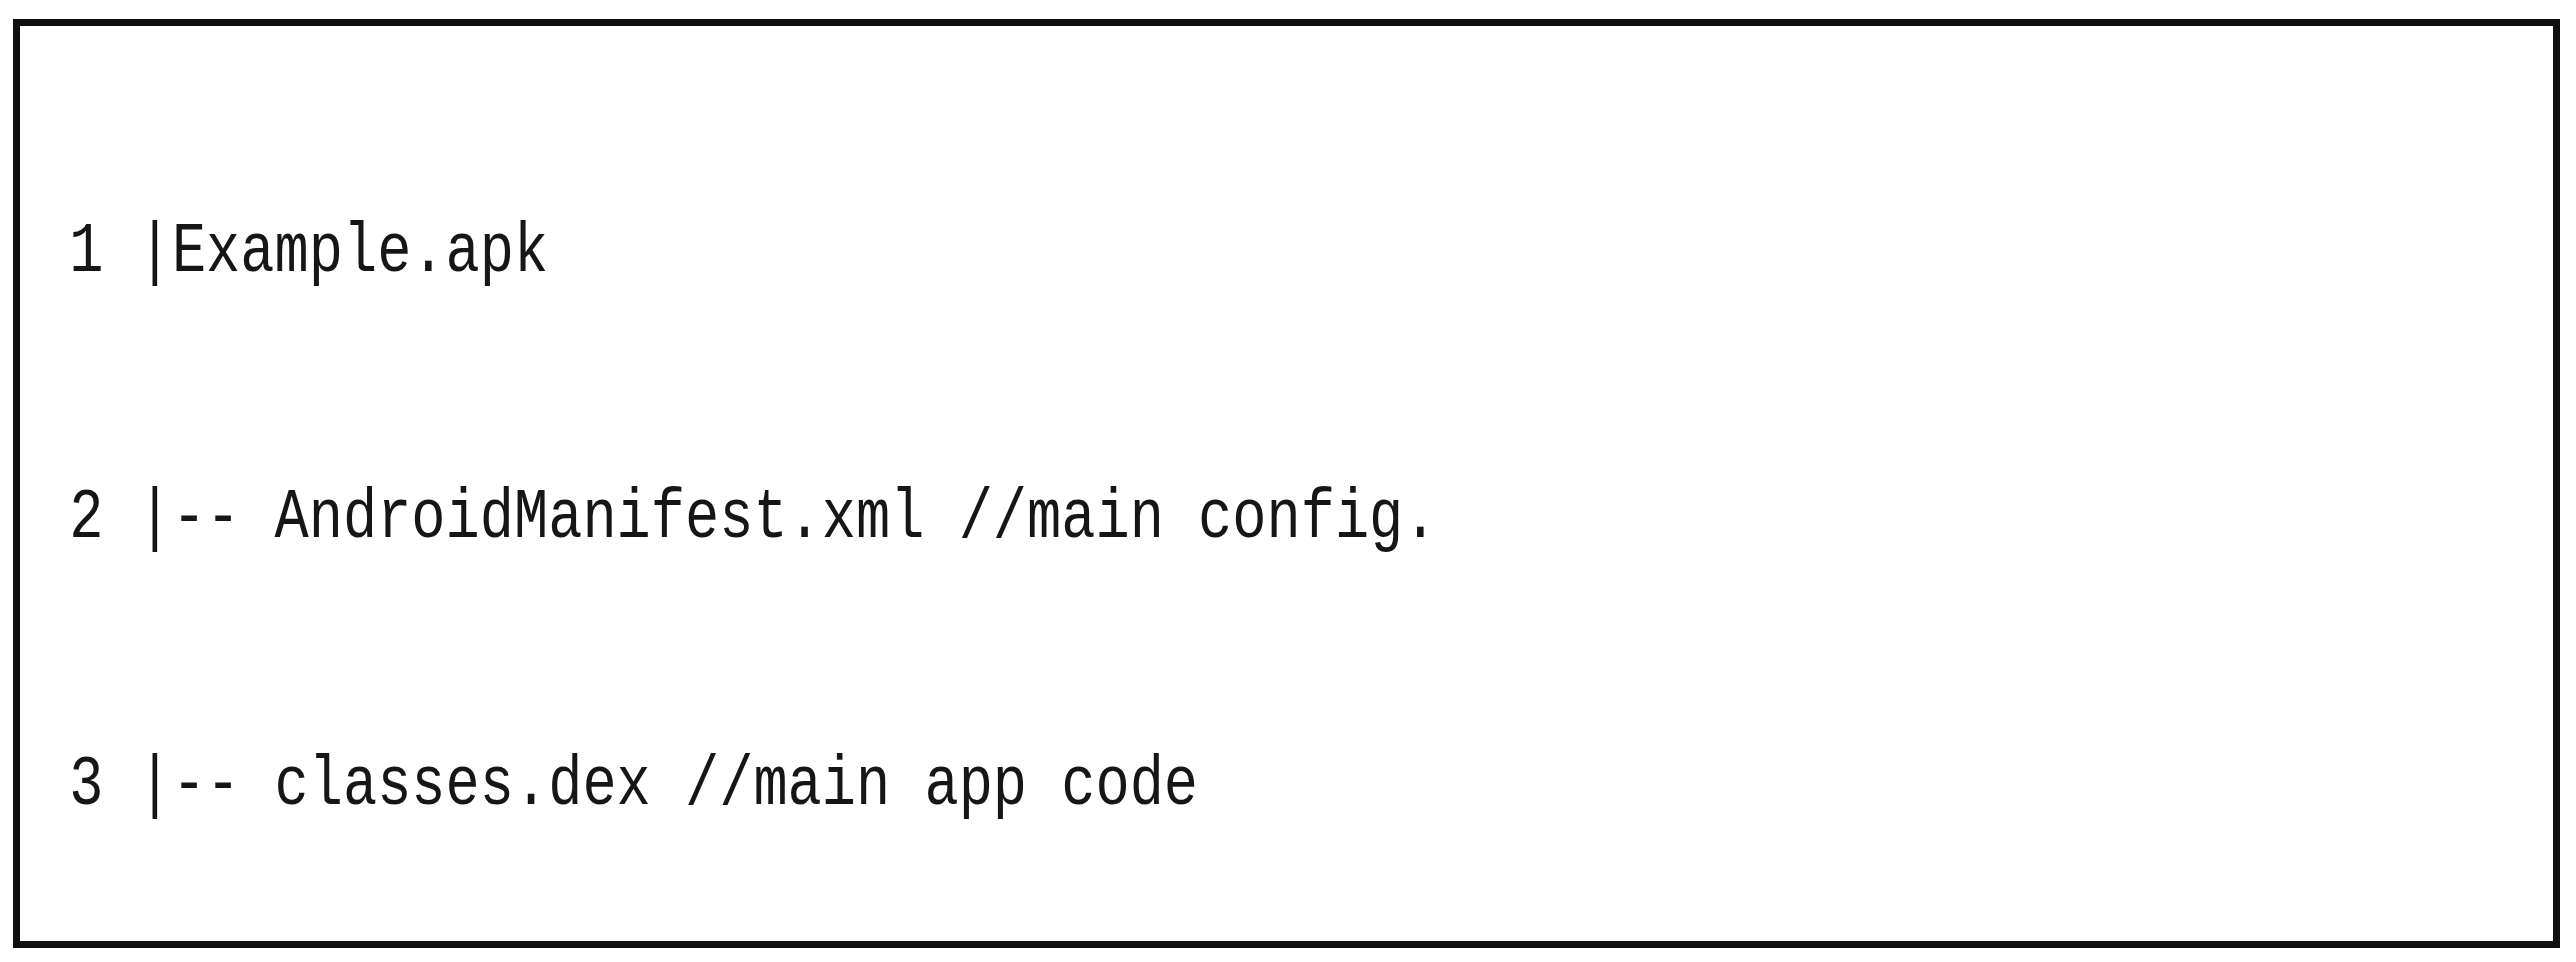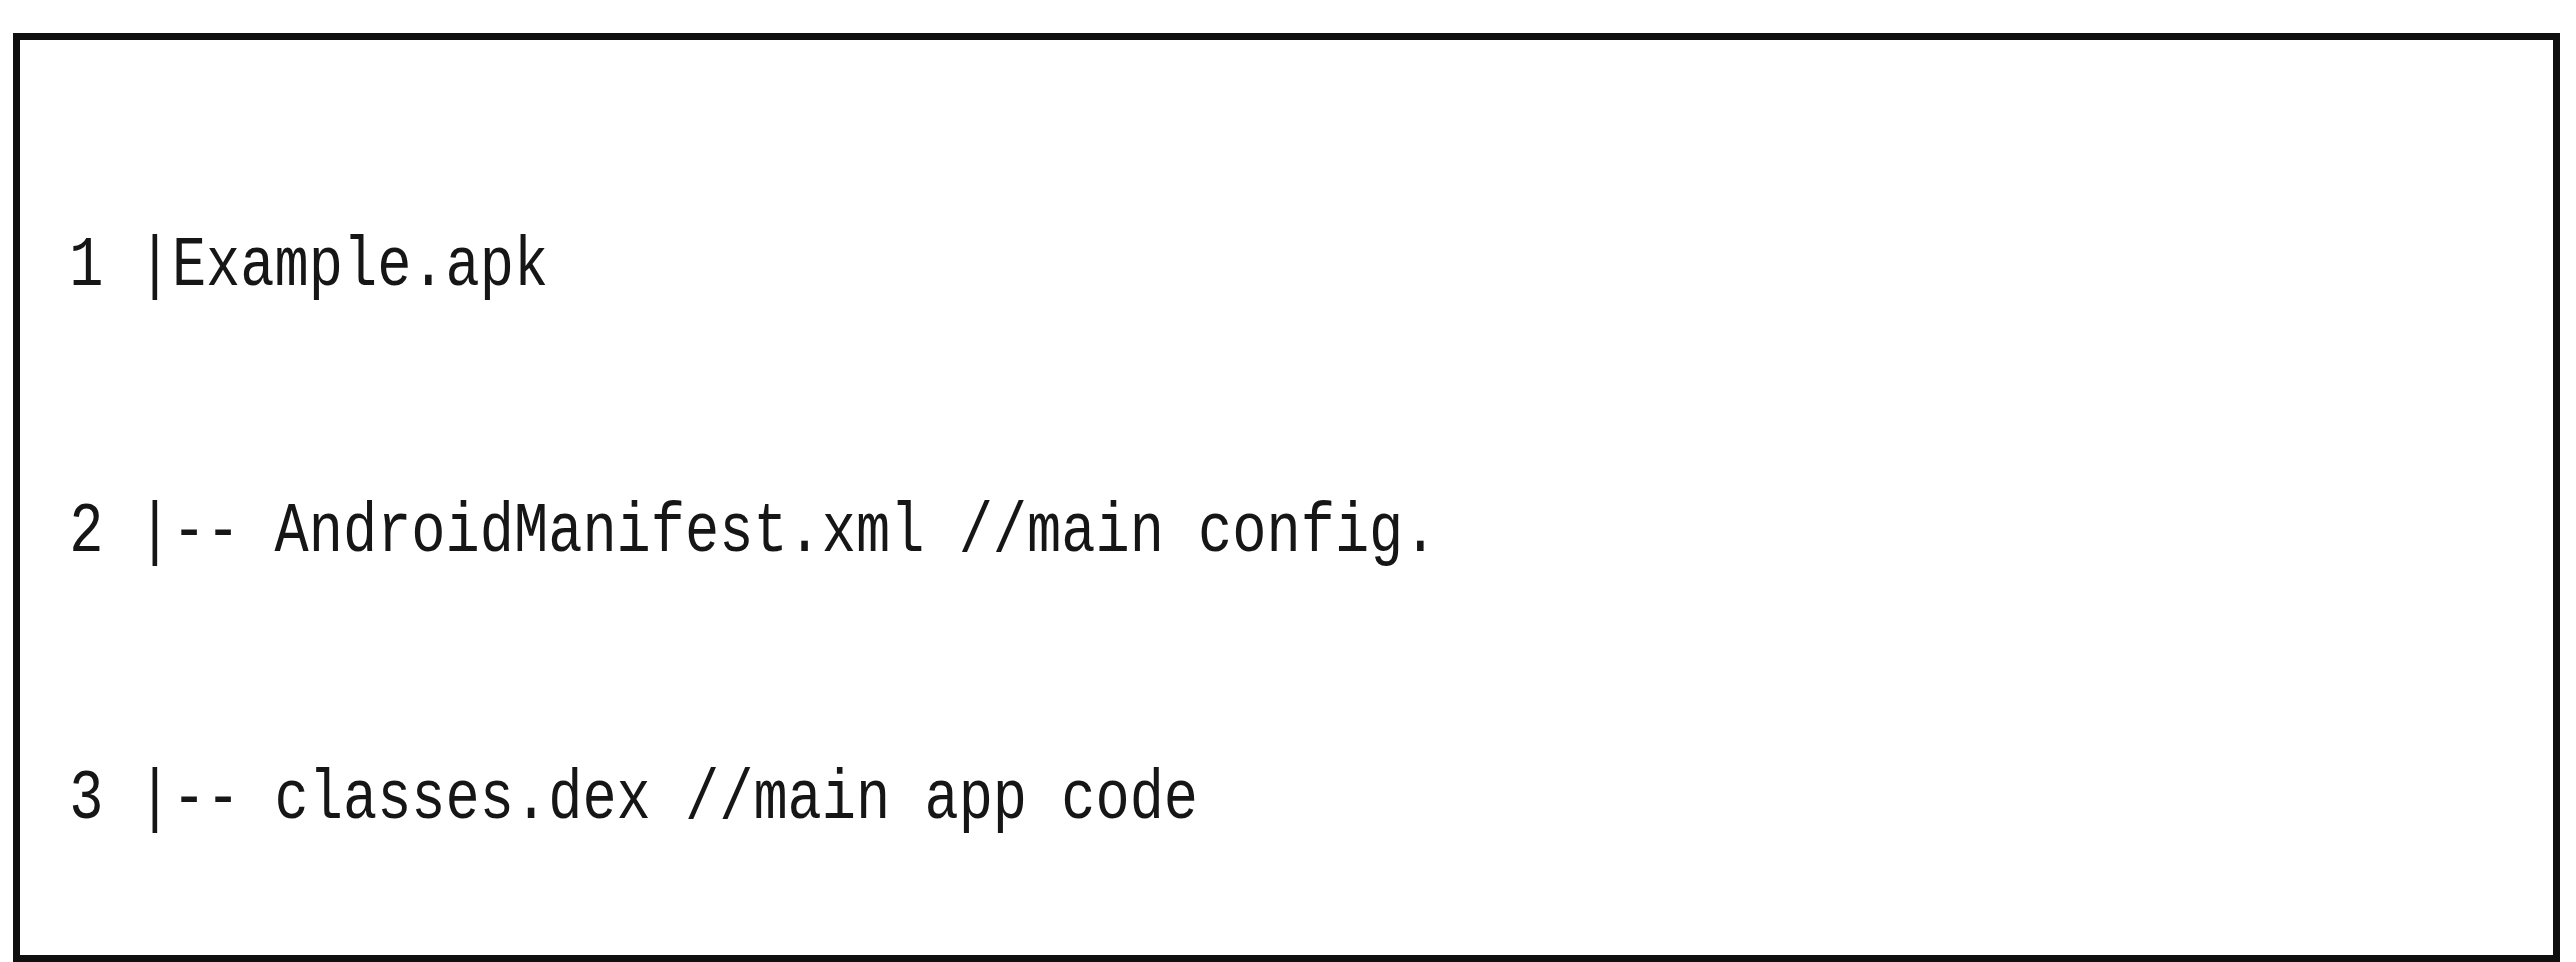--- a/index.html
+++ b/index.html
@@ -16,21 +16,20 @@
   }
   .frame {
     position: absolute;
     left: 13.3px;
     top: 18.7px;
     width: 2533px;
     height: 915px;
     border: 7.1px solid #0f0f0f;
     background: #ffffff;
     box-sizing: content-box;
-    margin-top: 14px;
   }
   .code {
     position: absolute;
     left: 49px;
     top: 5.3px;
     color: #161616;
     font-size: 57px;
     line-height: 71px;
     transform: scaleY(1.25);
     transform-origin: 0 0;

